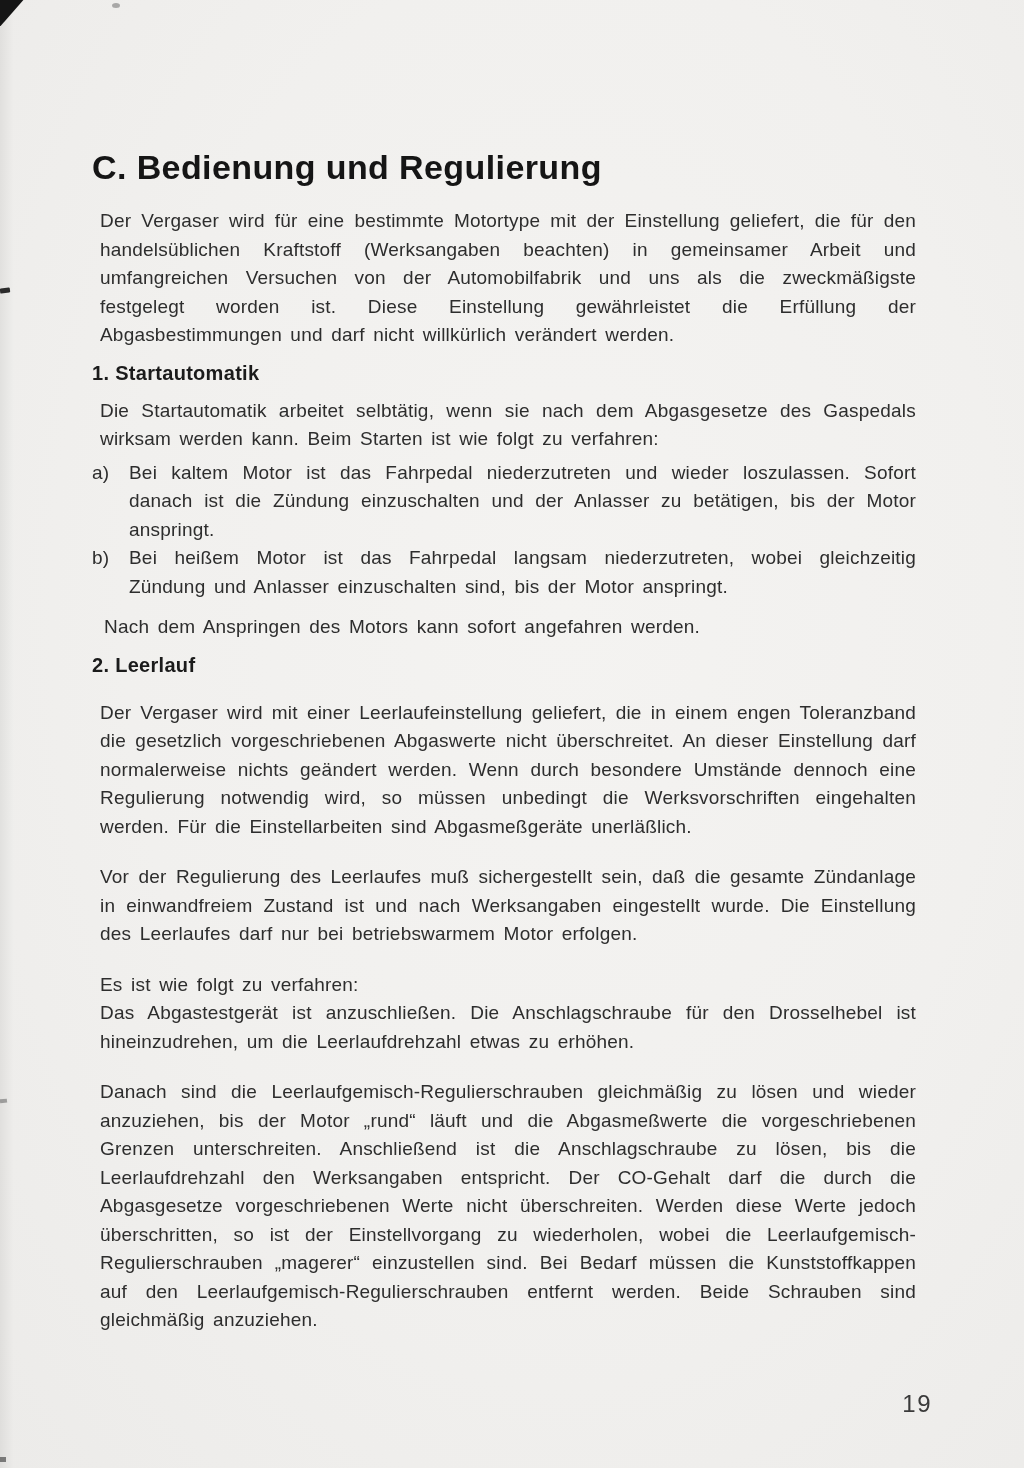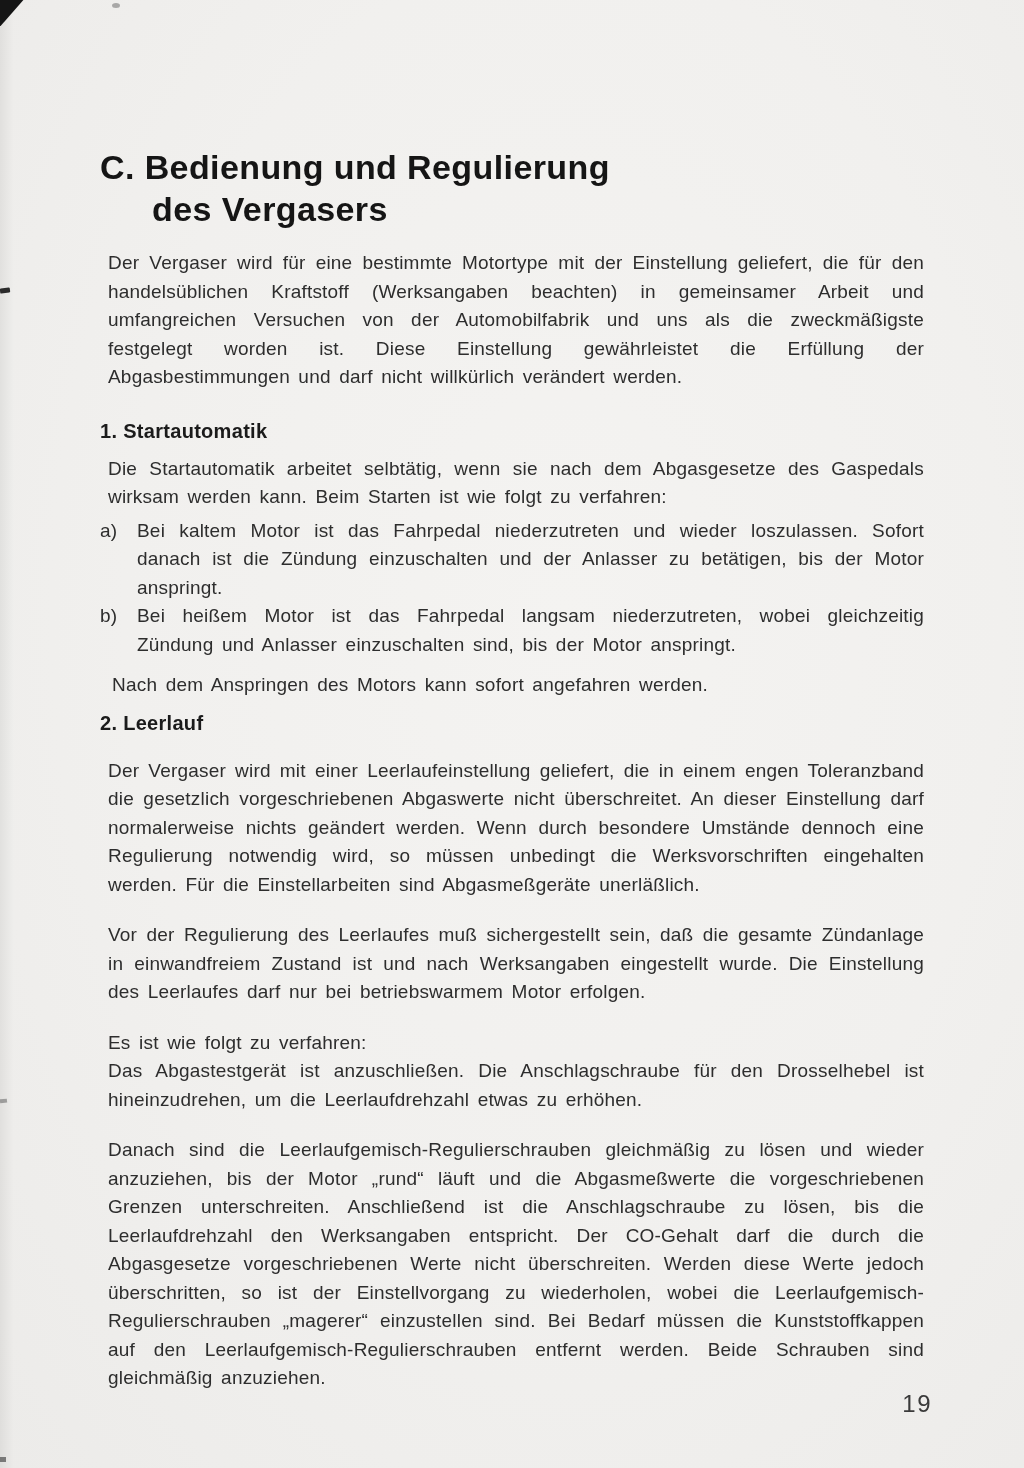--- a/index.html
+++ b/index.html
@@ -16,21 +16,21 @@
   }
 
   .edge-shade {
     position: absolute; left: 0; top: 0; width: 14px; height: 100%;
     background: linear-gradient(to right, rgba(0,0,0,0.06), rgba(0,0,0,0));
     pointer-events: none;
   }
 
   .content {
     position: absolute;
-    left: 100px;
+    left: 92px;
     top: 146px;
     width: 824px;
   }
 
   .heading {
     color: #151515;
     font-weight: 700;
     font-size: 34px;
     line-height: 42px;
     letter-spacing: 0.4px;
@@ -46,21 +46,21 @@
     margin: 22px 0 0 8px;
   }
   .para.intro { margin-top: 19px; }
   .para.pre { white-space: pre-line; }
 
   .section-title {
     font-size: 20px;
     font-weight: 700;
     color: #1b1b1b;
     letter-spacing: 0.3px;
-    margin-top: 28px;
+    margin-top: 12px;
   }
   .section-title.s2 { margin-top: 10px; }
 
   .lead { margin-top: 12px; }
 
   .list { margin-top: 5px; }
   .list-item {
     position: relative;
     padding-left: 37px;
     font-size: 19px;
@@ -122,21 +122,20 @@
   <div class="artifact corner-mark"></div>
   <div class="artifact top-speck"></div>
   <div class="artifact edge-tick-1"></div>
   <div class="artifact edge-tick-2"></div>
   <div class="artifact bottom-speck"></div>
 
   <div class="content">
 
     <div class="heading">
       <div class="line1">C. Bedienung und Regulierung</div>
-      <div class="line2">des Vergasers</div>
     </div>
 
     <p class="para intro">Der Vergaser wird für eine bestimmte Motortype mit der Einstellung geliefert, die für den handelsüblichen Kraftstoff (Werksangaben beachten) in gemeinsamer Arbeit und umfangreichen Versuchen von der Automobilfabrik und uns als die zweckmäßigste festgelegt worden ist. Diese Einstellung gewährleistet die Erfüllung der Abgasbestimmungen und darf nicht willkürlich verändert werden.</p>
 
     <div class="section-title">1. Startautomatik</div>
 
     <p class="para lead">Die Startautomatik arbeitet selbtätig, wenn sie nach dem Abgasgesetze des Gaspedals wirksam werden kann. Beim Starten ist wie folgt zu verfahren:</p>
 
     <div class="list">
       <div class="list-item">

